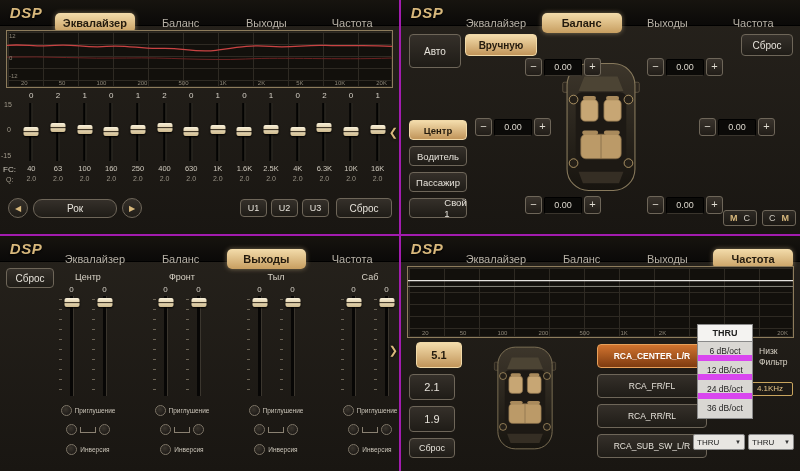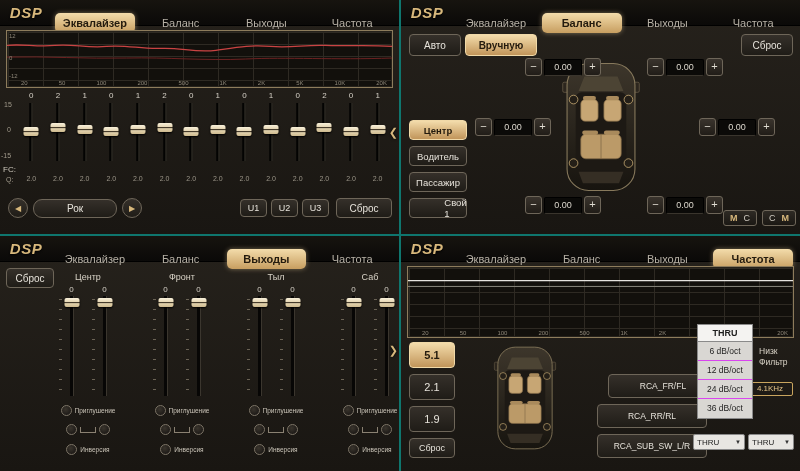--- a/index.html
+++ b/index.html
@@ -1,18 +1,18 @@
 <!DOCTYPE html>
 <html><head>
 <meta charset="utf-8">
 <style>
   *{margin:0;padding:0;box-sizing:border-box;}
   html,body{width:800px;height:471px;}
   body{font-family:"Liberation Sans",sans-serif;background:#bfbfbf;overflow:hidden;}
-  .screen{display:grid;grid-template-columns:399px 399px;grid-template-rows:234px 235px;gap:2px;background:#0f766e;width:800px;height:471px;border-radius:30px;}
+  .screen{display:grid;grid-template-columns:399px 399px;grid-template-rows:234px 235px;gap:2px;background:#a21caf;width:800px;height:471px;border-radius:30px;}
   .panel{position:relative;background:linear-gradient(180deg,#26221c,#191612);overflow:hidden;}
   .abs{position:absolute;}
 
   
   .hdr{position:absolute;top:0;left:0;right:0;height:26px;display:flex;align-items:center;background:linear-gradient(180deg,#17140f,#0a0908);border-bottom:1px solid #000;}
   .logo{width:52px;text-align:center;color:#d8b87c;font-size:15px;font-weight:bold;font-style:italic;letter-spacing:.5px;text-shadow:0 1px 2px #000;}
   .tabs{flex:1;display:flex;height:100%;align-items:center;padding-right:4px;margin-top:20px;}
   .tab{flex:1;margin:0 3px;height:20px;line-height:20px;text-align:center;font-size:11px;color:#b7b1a6;border-radius:5px;cursor:pointer;white-space:nowrap;}
   .tab.active{background:linear-gradient(180deg,#f3dcab,#c79e60);color:#241b0e;font-weight:bold;box-shadow:0 0 5px rgba(244,214,160,.45);}
 
@@ -60,21 +60,21 @@
   .oticks{position:absolute;left:-5px;top:3px;bottom:3px;width:3px;background:repeating-linear-gradient(to bottom,#6b6355 0 1px,transparent 1px 10px);}
   .ohandle{position:absolute;left:50%;top:2px;transform:translateX(-50%);width:15px;height:9px;border-radius:2px;background:linear-gradient(180deg,#f8f0da 0%,#e7d8b6 40%,#453b2b 46%,#453b2b 56%,#e2d2ad 62%,#cdb98e 100%);box-shadow:0 1px 2px #000;cursor:pointer;}
   .orow{display:flex;align-items:center;gap:3px;margin-top:9px;}
   .olab{font-size:6.5px;color:#c9c3b7;white-space:nowrap;}
   .olink{display:flex;align-items:flex-end;margin-top:8px;}
   .bracket{width:16px;height:6px;border:1px solid #8a8172;border-top:none;margin:0 3px 2px;}
 
   
   .dd-head{width:56px;height:18px;background:#f4f3f1;border:1px solid #8a8a8a;color:#1d1d1d;font-size:9px;font-weight:bold;text-align:center;line-height:16px;cursor:pointer;}
   .dd-list{width:56px;background:#d9d7d3;border:1px solid #8a8a8a;border-top:none;}
-  .dd-item{height:19px;line-height:19px;text-align:center;font-size:8.5px;color:#1d1d1d;border-bottom:1px solid #d946ef;cursor:pointer;}
+  .dd-item{height:19px;line-height:19px;text-align:center;font-size:8.5px;color:#1d1d1d;border-bottom:6px solid #d946ef;cursor:pointer;}
   .dd-item:last-child{border-bottom:none;}
   .mini-select{width:52px;height:16px;background:#e8e6e2;border:1px solid #8a8a8a;border-radius:2px;display:flex;align-items:center;justify-content:space-between;padding:0 3px;font-size:8px;color:#1d1d1d;cursor:pointer;}
   .dd-arrow{font-size:6px;color:#333;}
   .filt-lab{font-size:8.5px;color:#d9d3c7;line-height:11px;}
   .freq-badge{border:1px solid #c9a55e;color:#e3c388;font-size:8px;text-align:center;line-height:12px;border-radius:2px;}
 
   .mc{width:34px;height:16px;border:1px solid #6e6659;border-radius:3px;background:linear-gradient(180deg,#2e2a24,#1b1814);display:flex;align-items:center;justify-content:space-evenly;font-size:9px;cursor:pointer;}
   .mc-gold{color:#d8b87c;font-weight:bold;}
   .mc-gray{color:#cfcac0;}
 </style>
@@ -191,20 +191,36 @@
           <div class="track"></div>
           <div class="handle" style="top: 24px;"></div>
         </div>
       <div class="eq-cell">
           <div class="track"></div>
           <div class="handle" style="top: 22.2px;"></div>
         </div>
     </div>
 
     <span class="sc" style="left:3px;top:165px;font-size:8px;color:#cfc9bd;">FC:</span>
+    <div class="band-row" style="top:164px;">
+      <span class="fcval">40</span>
+        <span class="fcval">63</span>
+        <span class="fcval">100</span>
+        <span class="fcval">160</span>
+        <span class="fcval">250</span>
+        <span class="fcval">400</span>
+        <span class="fcval">630</span>
+        <span class="fcval">1K</span>
+        <span class="fcval">1.6K</span>
+        <span class="fcval">2.5K</span>
+        <span class="fcval">4K</span>
+        <span class="fcval">6.3K</span>
+        <span class="fcval">10K</span>
+        <span class="fcval">16K</span>
+    </div>
 
     <span class="sc" style="left:6px;top:176px;font-size:7px;">Q:</span>
     <div class="band-row" style="top:175px;">
       <span class="qval">2.0</span>
         <span class="qval">2.0</span>
         <span class="qval">2.0</span>
         <span class="qval">2.0</span>
         <span class="qval">2.0</span>
         <span class="qval">2.0</span>
         <span class="qval">2.0</span>
@@ -245,21 +261,21 @@
     <header class="hdr">
       <div class="logo">DSP</div>
       <div class="tabs">
         <div class="tab">Эквалайзер</div>
         <div class="tab active">Баланс</div>
         <div class="tab">Выходы</div>
         <div class="tab">Частота</div>
       </div>
     </header>
 
-    <div class="btn abs" style="left:8px;top:34px;width:52px;height:22px;font-size:10px;text-align:center;">
+    <div class="btn abs" style="left:8px;top:34px;width:52px;height:34px;font-size:10px;text-align:center;">
         <span>Авто</span>
       </div>
     <div class="btn gold abs" style="left:64px;top:34px;width:72px;height:22px;font-size:10px;">
         <span>Вручную</span>
       </div>
     <div class="btn abs" style="left:340px;top:34px;width:52px;height:22px;font-size:10px;">
         <span>Сброс</span>
       </div>
 
     <svg class="abs" style="left:160px;top:62px;" width="80" height="130" viewBox="0 0 110 180">
@@ -519,38 +535,41 @@
           <span>200</span>
           <span>500</span>
           <span>1K</span>
           <span>2K</span>
           <span>5K</span>
           <span>10K</span>
           <span>20K</span>
       </div>
     </div>
 
-    <div class="btn gold abs" style="left:8px;top:106px;width:46px;height:26px;font-size:11px;">
+    <div class="btn gold abs" style="left:15px;top:106px;width:46px;height:26px;font-size:11px;">
         <span>5.1</span>
       </div>
     <div class="btn abs" style="left:8px;top:138px;width:46px;height:26px;font-size:11px;">
         <span>2.1</span>
       </div>
     <div class="btn abs" style="left:8px;top:170px;width:46px;height:26px;font-size:11px;">
         <span>1.9</span>
       </div>
     <div class="btn abs" style="left:8px;top:202px;width:46px;height:20px;font-size:9px;">
         <span>Сброс</span>
       </div>
 
     <svg class="abs" style="left:92px;top:110px;" width="64" height="104" viewBox="0 0 110 180">
         <use href="#car-shape"></use>
       </svg>
 
-    <div class="btn abs" style="left:196px;top:138px;width:110px;height:24px;font-size:8.5px;margin-left:11px;">
+    <div class="btn rca-active abs" style="left:196px;top:108px;width:110px;height:24px;font-size:8.5px;">
+        <span>RCA_CENTER_L/R</span>
+      </div>
+    <div class="btn abs" style="left:196px;top:138px;width:110px;height:24px;font-size:8.5px;">
         <span>RCA_FR/FL</span>
       </div>
     <div class="btn abs" style="left:196px;top:198px;width:110px;height:24px;font-size:8.5px;">
         <span>RCA_SUB_SW_L/R</span>
       </div>
     <div class="btn abs" style="left:196px;top:168px;width:110px;height:24px;font-size:8.5px;">
         <span>RCA_RR/RL</span>
       </div>
 
     <div class="filt-lab abs" style="left:358px;top:110px;">

